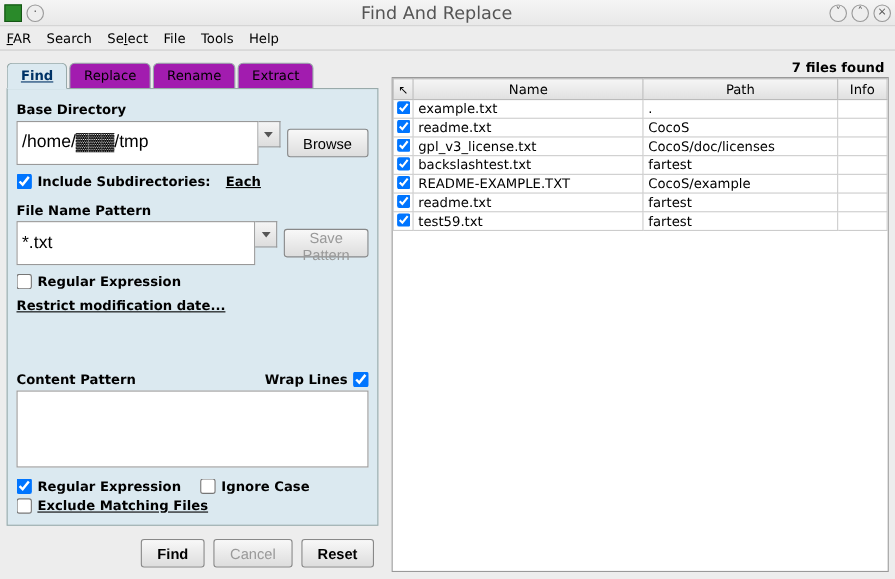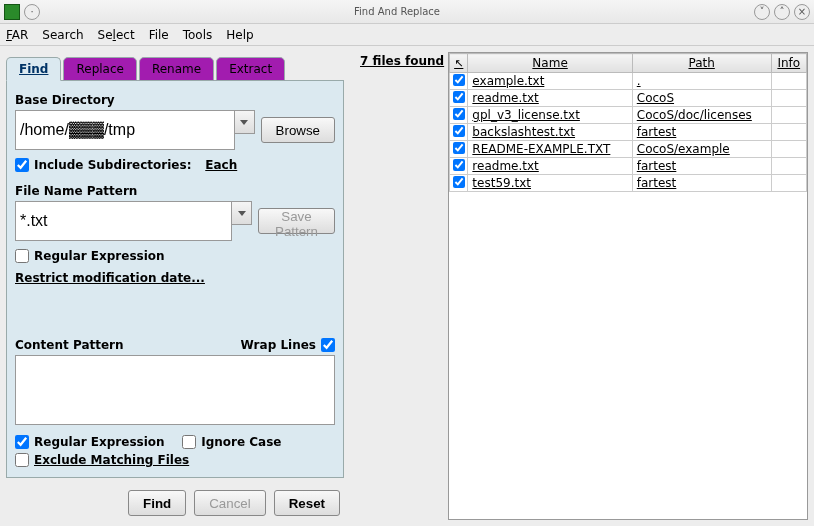--- a/index.html
+++ b/index.html
@@ -1,28 +1,28 @@
 <!DOCTYPE html>
 <html><head>
 <meta charset="utf-8">
 <style>
 * { box-sizing: border-box; margin: 0; padding: 0; }
 body { font-family: "DejaVu Sans", Arial, sans-serif; font-size: 12px; background: #ededed; width: 814px; height: 526px; overflow: hidden; }
 .titlebar { height: 24px; background: linear-gradient(#f5f5f5,#e8e8e8); border-bottom: 1px solid #ccc; display: flex; align-items: center; padding: 0 4px; }
 .titlebar .left { display: flex; gap: 4px; align-items: center; }
-.titlebar .title { flex: 1; text-align: center; color: #555; font-size: 10px; }
+.titlebar .title { flex: 1; text-align: center; color: #555; font-size: 16px; }
 .titlebar .right { display: flex; gap: 4px; }
 .tb-icon { width: 16px; height: 16px; border: 1px solid #999; border-radius: 50%; background: #eee; display:flex; align-items:center; justify-content:center; font-size:10px; color:#555; }
 .app-icon { width: 16px; height: 16px; background: #2a8a2a; border: 1px solid #155515; display:inline-block; }
 .menubar { height: 22px; background: #ededed; display: flex; align-items: center; padding: 0 6px; gap: 14px; border-bottom: 1px solid #ccc; }
 .menubar span { cursor: default; }
 .menubar .u { text-decoration: underline; }
 .content { display: flex; height: calc(526px - 24px - 22px); }
 .leftpane { width: 350px; padding: 6px; display:flex; flex-direction:column; }
-.rightpane { flex: 1; padding: 6px; display:flex; flex-direction:row;text-decoration:underline; }
+.rightpane { flex: 1; padding: 6px; display:flex; flex-direction:column; }
 .found-label { text-align: right; font-weight: bold; padding: 2px 4px; }
 .tabs { display: flex; gap: 2px; margin-top: 4px; }
 .tab { padding: 4px 12px; border: 1px solid #9aa; background: #a21caf; border-top-left-radius: 5px; border-top-right-radius: 5px; position: relative; top: 1px; cursor: default; }
 .tab.active { background: #dbe9f0; border-bottom: 1px solid #dbe9f0; font-weight: bold; color:#003366; text-decoration: underline; }
 .tabbody { border: 1px solid #9aa; background: #dbe9f0; padding: 8px; flex: 1; display:flex; flex-direction:column; }
 .label { font-weight: bold; margin-top: 4px; margin-bottom: 3px; display:block; }
 .row { display: flex; align-items: center; gap: 6px; margin-bottom: 6px; }
 .combo { flex:1; display:flex; }
 .combo input { flex:1; height: 40px; padding: 2px 4px; border: 1px solid #999; background: #fff; font-size:16px; }
 .combo .dd { width: 20px; height: 24px; border: 1px solid #999; border-left:none; background: linear-gradient(#f5f5f5,#ddd); display:flex; align-items:center; justify-content:center; }

